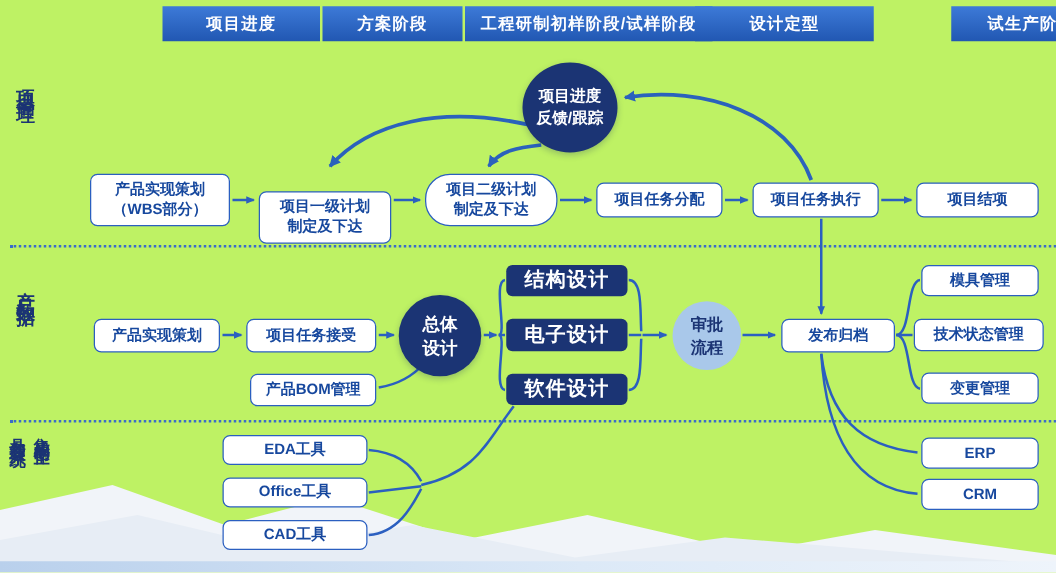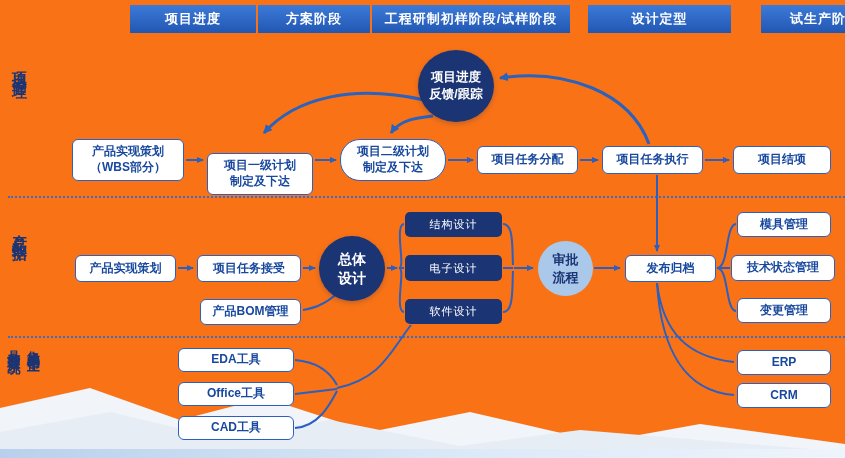--- a/index.html
+++ b/index.html
@@ -1,31 +1,31 @@
 <!DOCTYPE html>
 <html><head>
 <meta charset="utf-8">
 <style>
   html,body{margin:0;padding:0;background:#fff;}
   #stage{
-    position:relative;width:845px;height:458px;overflow:hidden;background:#f97316;
+    position:relative;width:845px;height:458px;overflow:hidden;background:#bef264;
     font-family:"Liberation Sans","DejaVu Sans",sans-serif;
   }
   .tab{
     position:absolute;top:5px;height:28px;display:flex;align-items:center;justify-content:center;
     background:linear-gradient(180deg,#3d7ad8,#2157b2);color:#ffffff;font-weight:bold;font-size:13px;
     z-index:3;letter-spacing:1px;
   }
   .box{
     position:absolute;background:#ffffff;border:1.5px solid #2b5fc0;border-radius:6px;
     color:#17489e;font-weight:bold;font-size:12px;display:flex;align-items:center;justify-content:center;
     text-align:center;white-space:pre-line;line-height:1.3;z-index:3;box-sizing:border-box;
   }
   .darkbox{
-    position:absolute;background:#1b3474;border-radius:5px;color:#ffffff;font-weight:normal;font-size:11px;
+    position:absolute;background:#1b3474;border-radius:5px;color:#ffffff;font-weight:bold;font-size:16px;
     display:flex;align-items:center;justify-content:center;text-align:left;z-index:3;box-sizing:border-box;
     letter-spacing:1px;
   }
   .circle{
     position:absolute;border-radius:50%;background:#1b3474;color:#ffffff;font-weight:bold;
     display:flex;align-items:center;justify-content:center;text-align:center;white-space:pre-line;
     line-height:1.35;z-index:4;box-shadow:0 2px 5px rgba(20,40,90,.25);
   }
   .circle.light{background:#a9c8ea;color:#1b3474;box-shadow:none;}
   .vlabel{
@@ -46,21 +46,21 @@
 <div id="stage">
 
   <svg id="mountains" width="845" height="458" viewBox="0 0 845 458">
     <path d="M0 458 L0 408 L90 388 L180 420 L265 398 L370 432 L470 412 L600 442 L700 424 L845 444 L845 458 Z" fill="#f1f4f9"></path>
     <path d="M0 458 L0 432 L110 412 L220 438 L330 420 L460 446 L580 430 L845 452 L845 458 Z" fill="#e7edf5"></path>
   </svg>
 
   <div class="tab" style="left:130px;width:126px;">项目进度</div>
   <div class="tab" style="left:258px;width:112px;">方案阶段</div>
   <div class="tab" style="left:372px;width:198px;">工程研制初样阶段/试样阶段</div>
-  <div class="tab" style="left:588px;width:143px;text-align:right;">设计定型</div>
+  <div class="tab" style="left:556px;width:143px;text-align:right;">设计定型</div>
   <div class="tab" style="left:717px;width:128px;margin-left:44px;">试生产阶段</div>
 
   <div class="vlabel" style="left:8px;top:60px;height:84px;font-size:15px;">项目管理</div>
   <div class="vlabel" style="left:8px;top:222px;height:90px;font-size:15px;">产品数据</div>
   <div class="vlabel" style="left:4px;top:340px;height:112px;font-size:13px;letter-spacing:2px;">集成的创作工
 具和管理系统</div>
 
   <div class="dotline" style="top:196px;"></div>
   <div class="dotline" style="top:336px;"></div>
 

